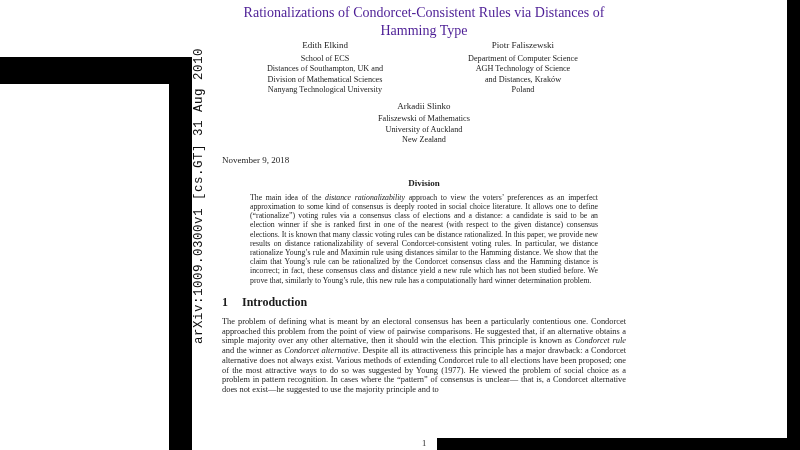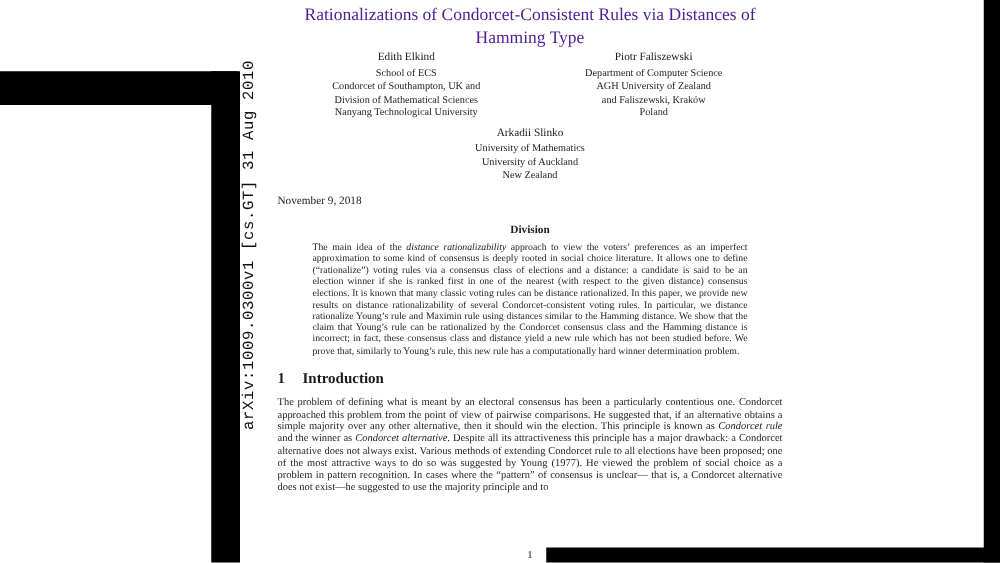--- a/index.html
+++ b/index.html
@@ -58,36 +58,36 @@
 
   <div class="title">
     <div>Rationalizations of Condorcet-Consistent Rules via Distances of</div>
     <div>Hamming Type</div>
   </div>
 
   <div class="authors-row">
     <div class="author">
       <div class="author-name">Edith Elkind</div>
       <div>School of ECS</div>
-      <div>Condorcet of Southampton, UK and</div>
+      <div>Distances of Southampton, UK and</div>
       <div>Division of Mathematical Sciences</div>
       <div>Nanyang Technological University</div>
     </div>
     <div class="author">
       <div class="author-name">Piotr Faliszewski</div>
       <div>Department of Computer Science</div>
-      <div>AGH University of Zealand</div>
-      <div>and Faliszewski, Kraków</div>
+      <div>AGH Technology of Science</div>
+      <div>and Distances, Kraków</div>
       <div>Poland</div>
     </div>
   </div>
 
   <div class="author author-center">
     <div class="author-name">Arkadii Slinko</div>
-    <div>University of Mathematics</div>
+    <div>Faliszewski of Mathematics</div>
     <div>University of Auckland</div>
     <div>New Zealand</div>
   </div>
 
   <div class="date">November 9, 2018</div>
 
   <div class="abstract-heading">Division</div>
 
   <p class="abstract-text"><span>The main idea of the </span><i>distance rationalizability</i><span> approach to view the voters’ preferences as an imperfect approximation to some kind of consensus is deeply rooted in social choice literature. It allows one to define (“rationalize”) voting rules via a consensus class of elections and a distance: a candidate is said to be an election winner if she is ranked first in one of the nearest (with respect to the given distance) consensus elections. It is known that many classic voting rules can be distance rationalized. In this paper, we provide new results on distance rationalizability of several Condorcet-consistent voting rules. In particular, we distance rationalize Young’s rule and Maximin rule using distances similar to the Hamming distance. We show that the claim that Young’s rule can be rationalized by the Condorcet consensus class and the Hamming distance is incorrect; in fact, these consensus class and distance yield a new rule which has not been studied before. We prove that, similarly to Young’s rule, this new rule has a computationally hard winner determination problem.</span></p>
 

